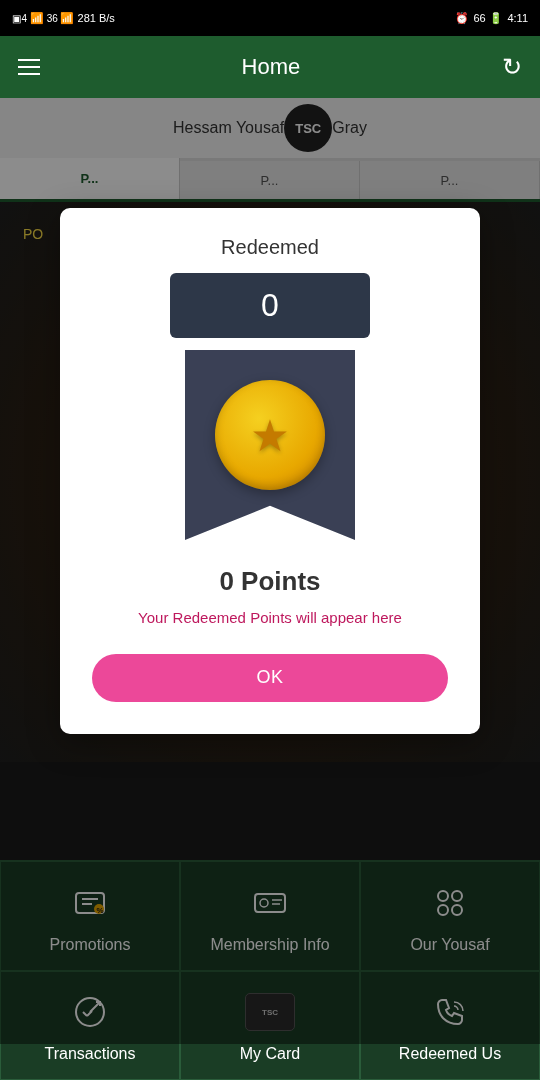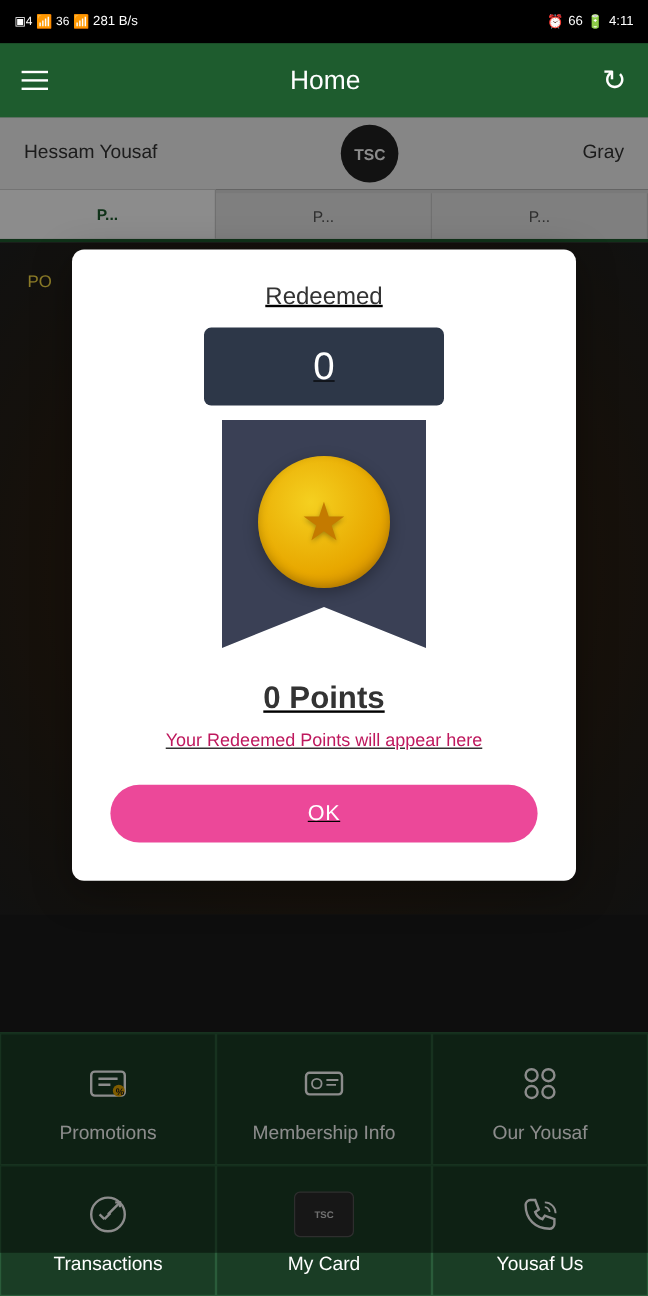--- a/index.html
+++ b/index.html
@@ -43,21 +43,21 @@
       font-weight: 400;
     }
 
     
     .user-bar {
       width: 100%;
       height: 60px;
       background: #f5f5f5;
       display: flex;
       align-items: center;
-      justify-content: space-between;
+      justify-content: center;
       padding: 0 20px;
     }
     .user-name { font-size: 16px; color: #333; }
     .tsc-logo {
       width: 48px;
       height: 48px;
       background: #222;
       border-radius: 50%;
       display: flex;
       align-items: center;
@@ -135,21 +135,20 @@
 
     .modal-card {
       width: 420px;
       background: #fff;
       border-radius: 10px;
       padding: 28px 32px 32px;
       display: flex;
       flex-direction: column;
       align-items: center;
       box-shadow: 0 8px 32px rgba(0,0,0,0.35);
-      text-decoration: underline;
     }
 
     .modal-title {
       font-size: 20px;
       color: #333;
       font-weight: 500;
       margin-bottom: 14px;
     }
 
     .redeemed-box {
@@ -434,16 +433,16 @@
   </div>
 
   <div class="nav-item">
     <div class="nav-icon">
       <svg width="40" height="40" viewBox="0 0 40 40" fill="none">
         <path d="M8 12 C8 10 10 8 12 8 L16 8 L19 16 L16 18 C17 21 19 23 22 24 L24 21 L32 24 L32 28 C32 30 30 32 28 32 C16 32 8 24 8 12Z" stroke="white" stroke-width="2" fill="none"></path>
         <path d="M24 14 C26 14 28 16 28 18" stroke="white" stroke-width="1.5" fill="none"></path>
         <path d="M24 10 C29 10 33 14 33 19" stroke="white" stroke-width="1.5" fill="none"></path>
       </svg>
     </div>
-    <span class="nav-label">Yousaf Us</span>
+    <span class="nav-label">Redeemed Us</span>
   </div>
 
 </div>
 
 </body></html>

